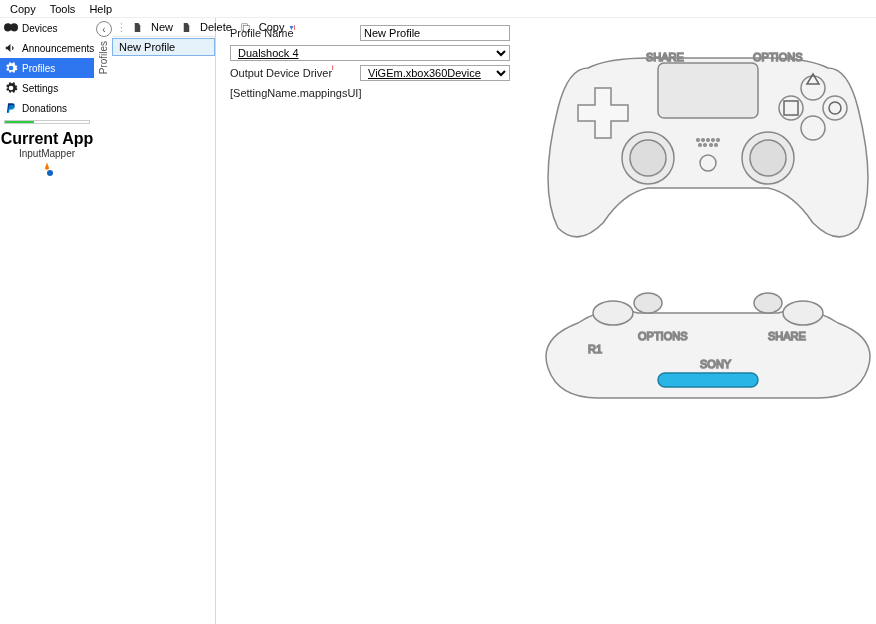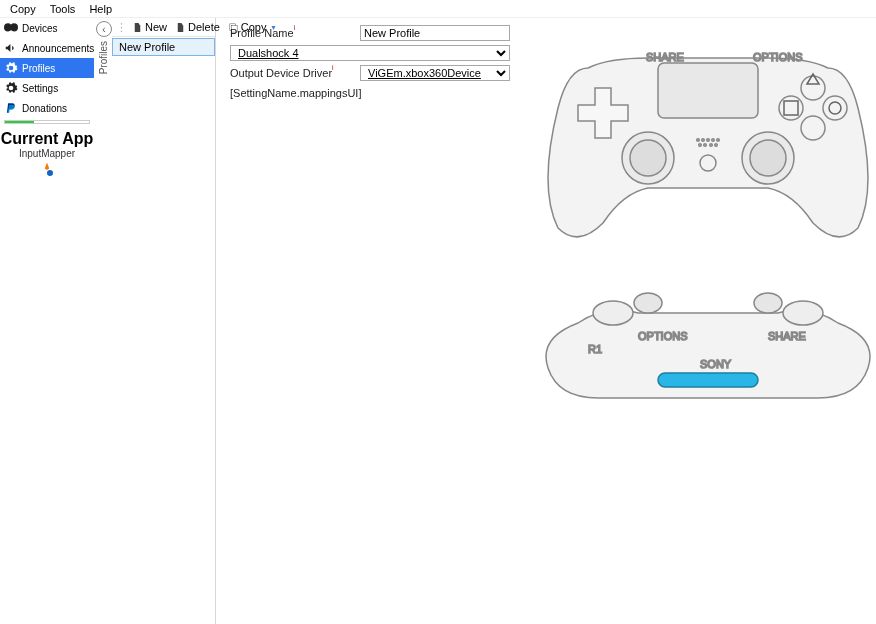--- a/index.html
+++ b/index.html
@@ -20,21 +20,21 @@
     .cur-app { text-align: center; margin-top: 2px; }
     .cur-app .title { font-weight: bold; font-size: 16px; }
     .cur-app .name  { font-size: 10px; color: #333; }
     .cur-app .logo { margin-top: 2px; }
 
     .collapse-btn { width: 16px; height: 16px; margin: 3px 0 0 2px; border:1px solid #888; border-radius:50%; display:flex; align-items:center; justify-content:center; font-size:10px; color:#555; cursor:default; }
     .vert-label { writing-mode: vertical-rl; transform: rotate(180deg); padding:4px 2px; font-size:10px; color:#555; }
 
     .list-panel { width: 104px; border-right:1px solid #d7d7d7; display:flex; flex-direction:column; }
     .toolbar { display:flex; align-items:center; gap:2px; padding:2px 4px; border-bottom:1px solid #e6e6e6; }
-    .tool-btn { display:flex; align-items:center; gap:2px; padding:1px 3px; cursor:default; font-size:10.5px; }
+    .tool-btn { display:flex; align-items:center; gap:8px; padding:1px 3px; cursor:default; font-size:10.5px; }
     .list-row { padding:2px 6px; border:1px solid #7eb4ea; background:#e5f1fb; font-size:11px; cursor:default; margin:1px 0 0 0;}
   
     .detail { flex:1; display:flex; flex-direction:row; overflow:auto; padding-bottom:6px;}
     .form { padding:6px 8px 0 14px; }
     .frow { display:flex; align-items:center; height:18px; margin-bottom:2px; }
     .frow .lab { width: 130px; font-size:11px; color:#222; position:relative;}
     .frow .lab sup { color:#c00; font-size:7px; position:absolute; top:-3px; }
     .frow input, .frow select { flex:1; height:16px; border:1px solid #a7a7a7; font-size:11px; padding:0 3px; background:#fff;}
     .frow select { appearance:auto;text-decoration:underline; }
 

